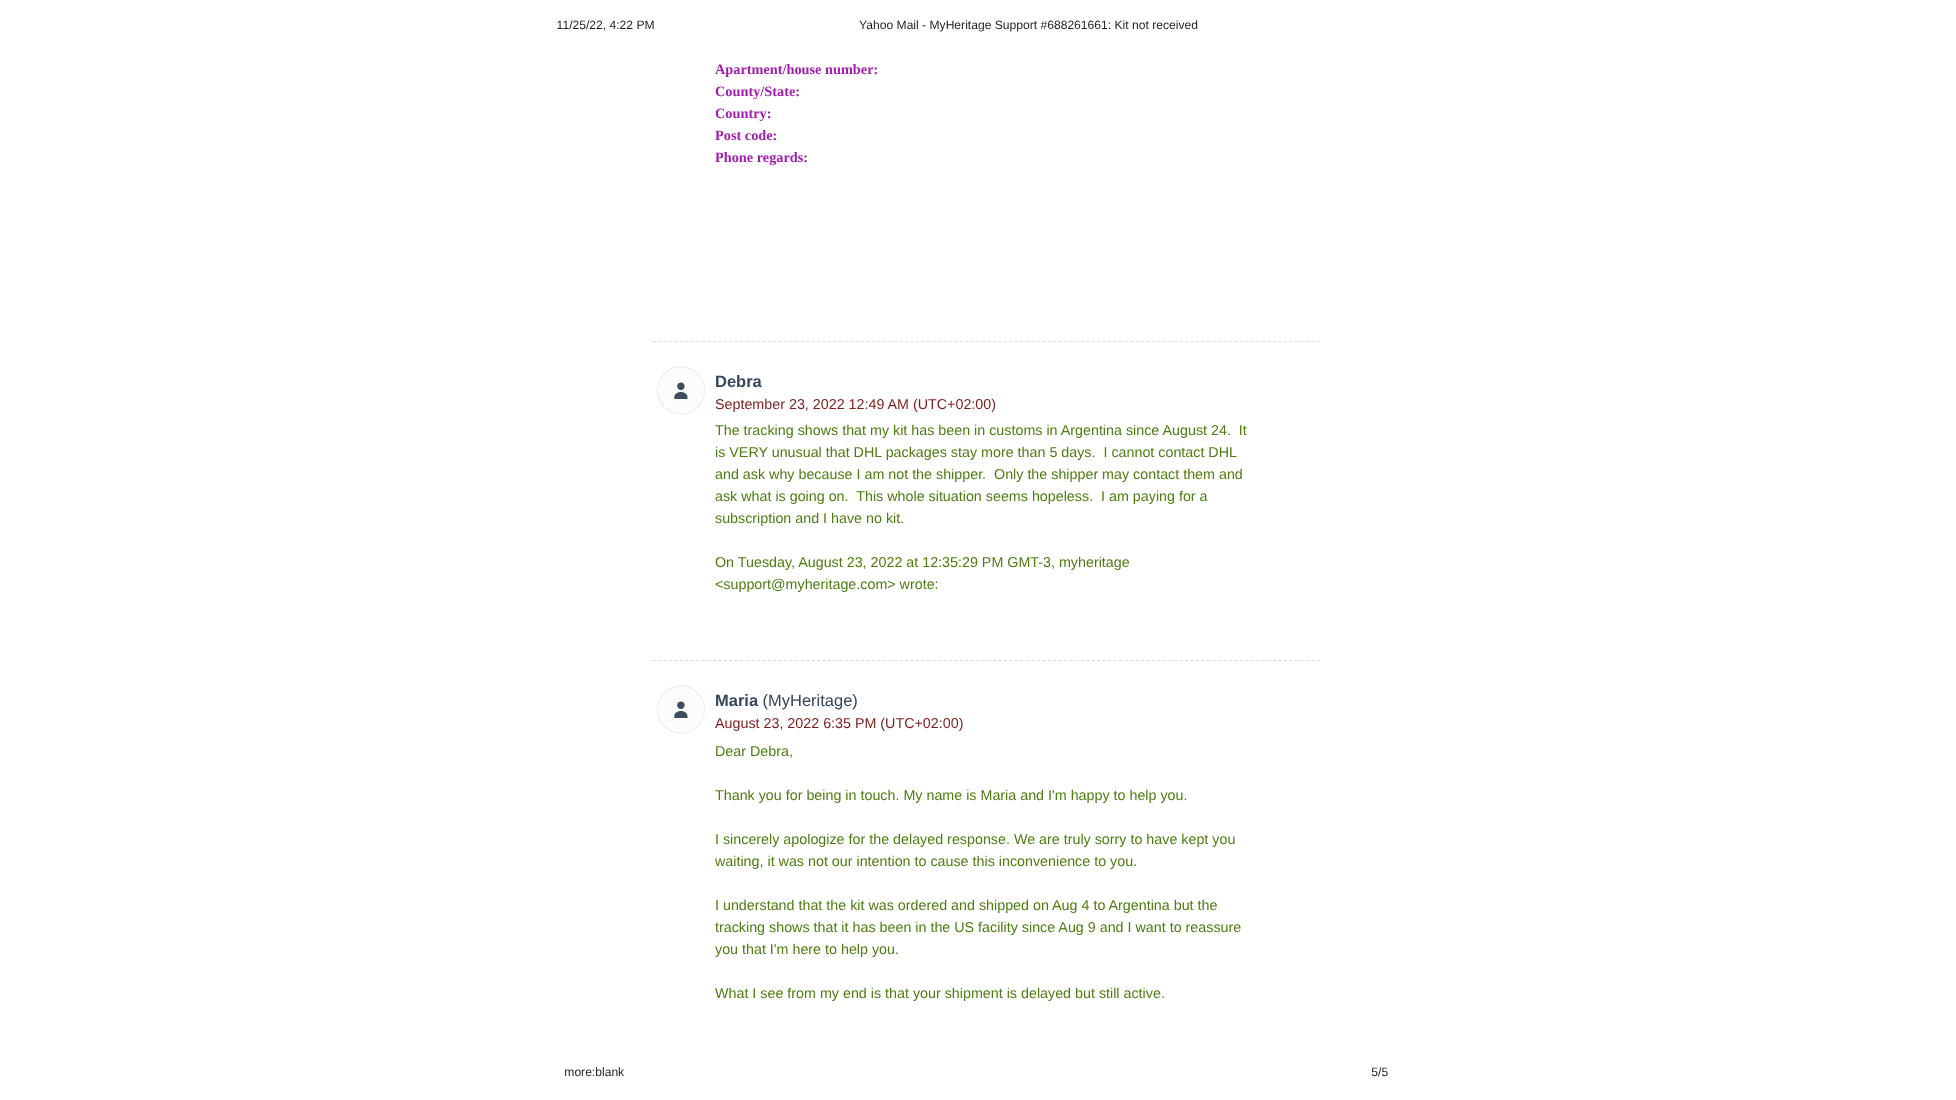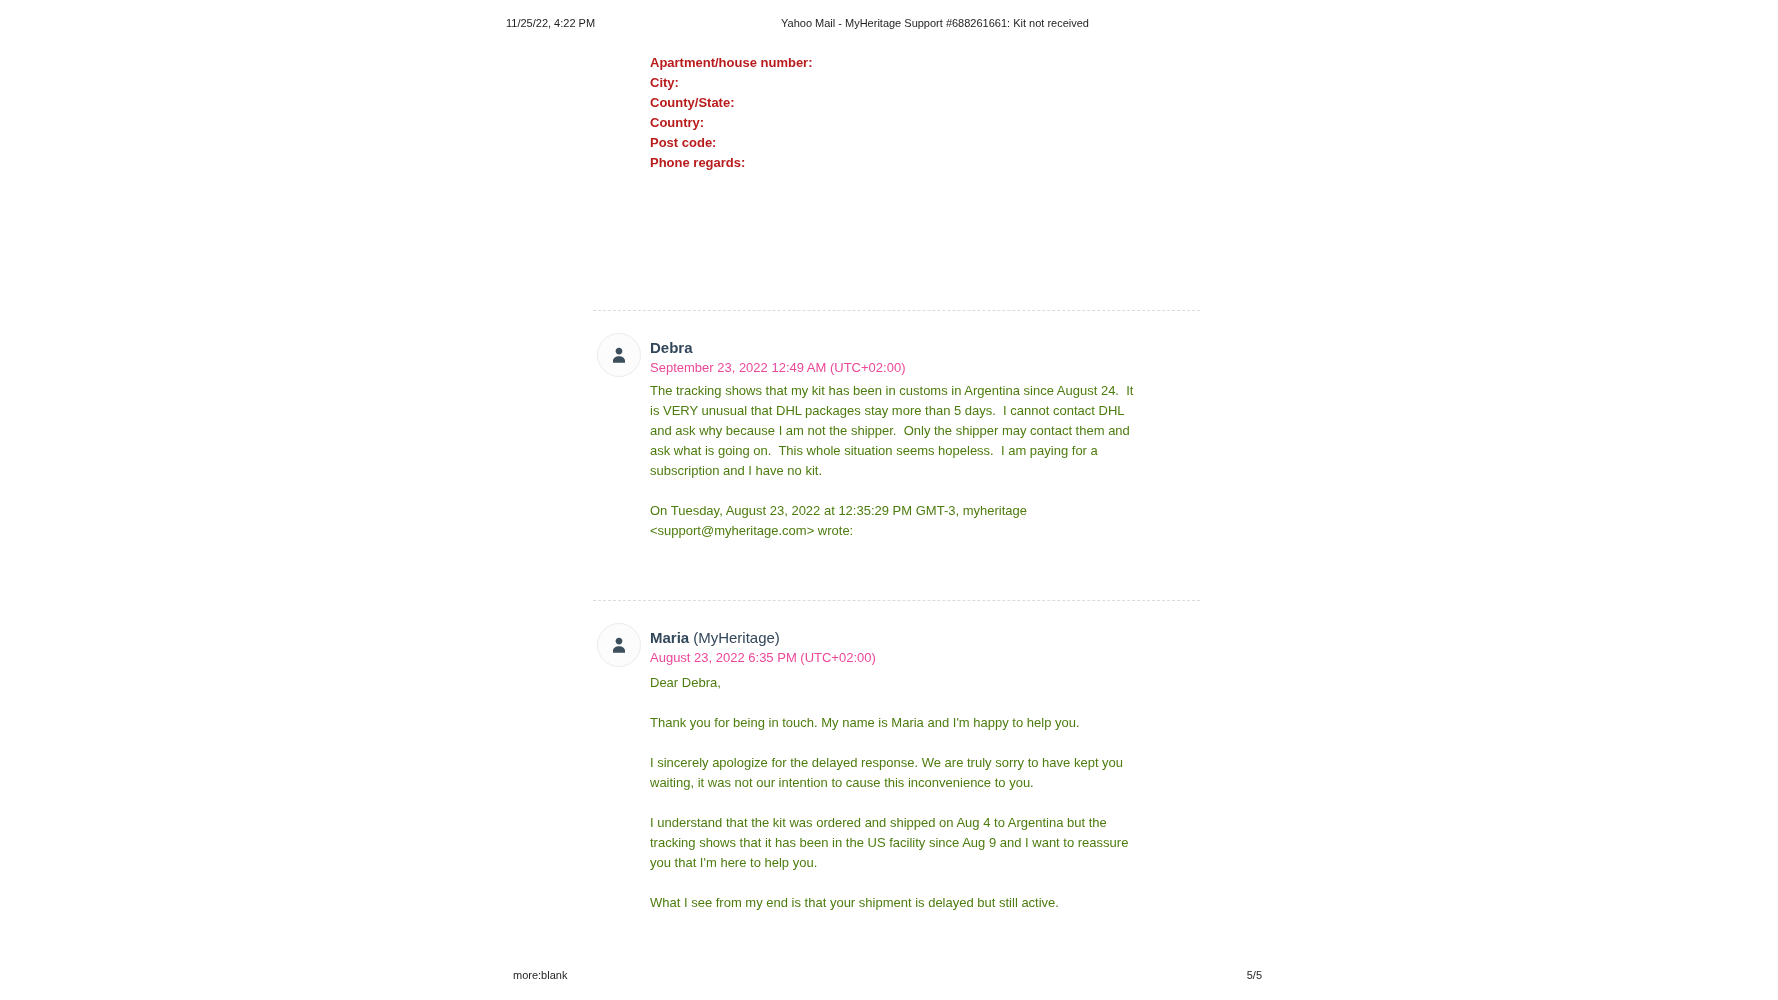--- a/index.html
+++ b/index.html
@@ -17,21 +17,21 @@
   .hdr-dt   { top: 16px; left: 506px; }
   .hdr-title{ top: 16px; left: 935px; transform: translateX(-50%); white-space: nowrap; }
   .ftr-left { top: 968px; left: 513px; }
   .ftr-right{ top: 968px; left: 1190px; width: 72px; text-align: right; }
 
   
   .quoted {
     position: absolute; left: 650px; top: 53px; width: 620px;
     font-size: 13px; line-height: 20px; color: #47626f;
   }
-  .field-label { font-weight: bold; color: #b91c1c; }
+  .field-label { font-weight: bold; color: #a21caf; font-family: Liberation Serif, serif; }
   .pre { white-space: pre-wrap; }
 
   
   .divider {
     position: absolute; left: 593px; width: 607px; height: 0;
     border-top: 1px dashed #d8dcdf;
   }
   .d1 { top: 310px; }
   .d2 { top: 600px; }
 
@@ -48,21 +48,21 @@
   
   .msg-name {
     position: absolute; left: 650px; font-size: 15px; font-weight: bold;
     color: #33475b; line-height: 20px; white-space: nowrap;
   }
   .msg-suffix { font-weight: normal; margin-left: 4px; text-align: center; }
   .n1 { top: 338px; }
   .n2 { top: 628px; }
 
   .msg-date {
-    position: absolute; left: 650px; font-size: 13px; color: #ec4899; line-height: 20px;
+    position: absolute; left: 650px; font-size: 13px; color: #7f1d1d; line-height: 20px;
   }
   .t1 { top: 358px; }
   .t2 { top: 648px; }
 
   .msg-body {
     position: absolute; left: 650px; width: 620px;
     font-size: 13px; line-height: 20px; color: #4d7c0f; white-space: pre-wrap;
   }
   .b1 { top: 381px; }
   .b2 { top: 673px; }
@@ -70,21 +70,20 @@
 </head>
 <body>
 
 <div class="canvas">
 
   <div class="hdr hdr-dt">11/25/22, 4:22 PM</div>
   <div class="hdr hdr-title">Yahoo Mail - MyHeritage Support #688261661: Kit not received</div>
 
   <div class="quoted">
     <div class="field-label">Apartment/house number:</div>
-    <div class="field-label">City:</div>
     <div class="field-label">County/State:</div>
     <div class="field-label">Country:</div>
     <div class="field-label">Post code:</div>
     <div class="field-label">Phone regards:</div>
   </div>
 
   <div class="divider d1"></div>
 
   <div class="avatar av1">
     <span>

